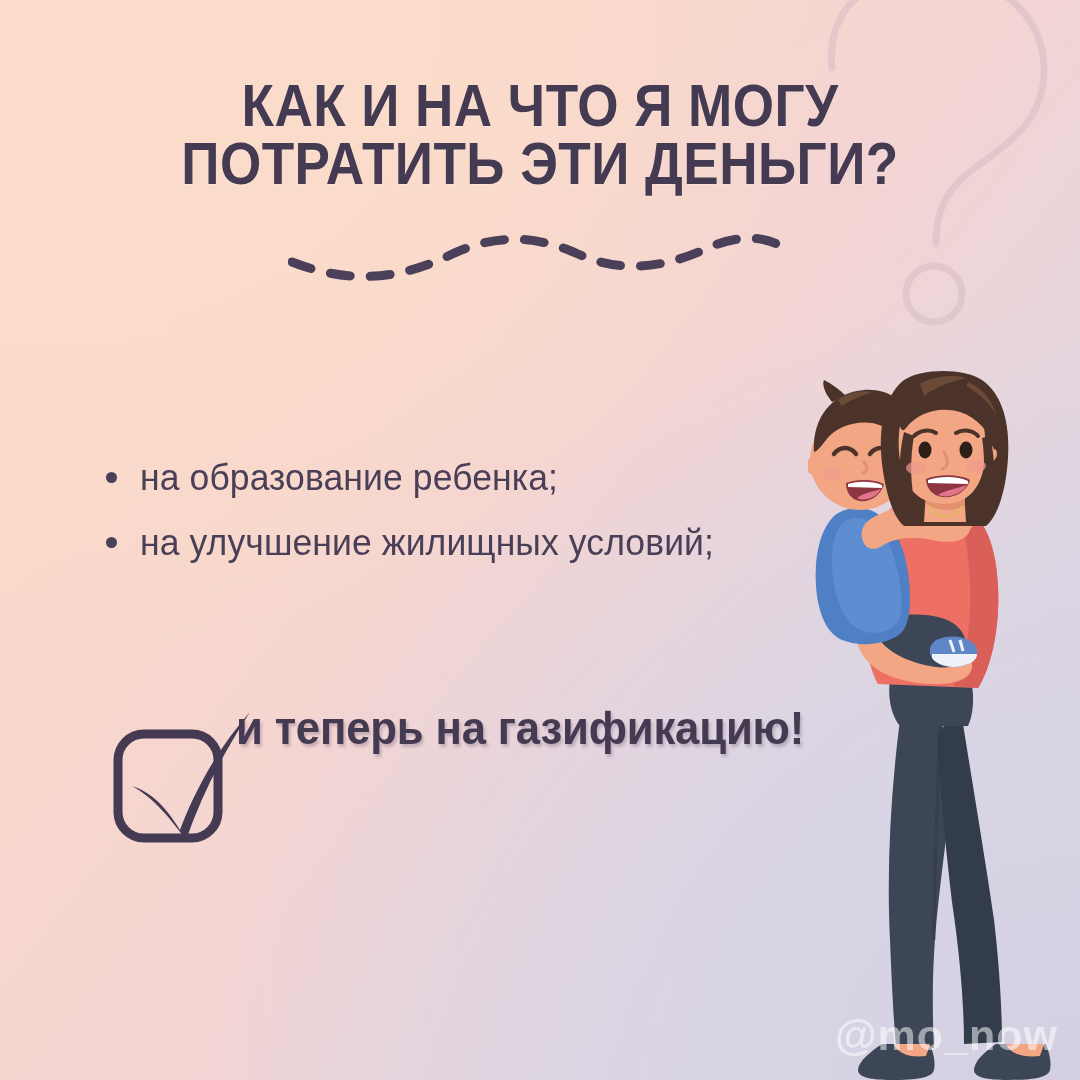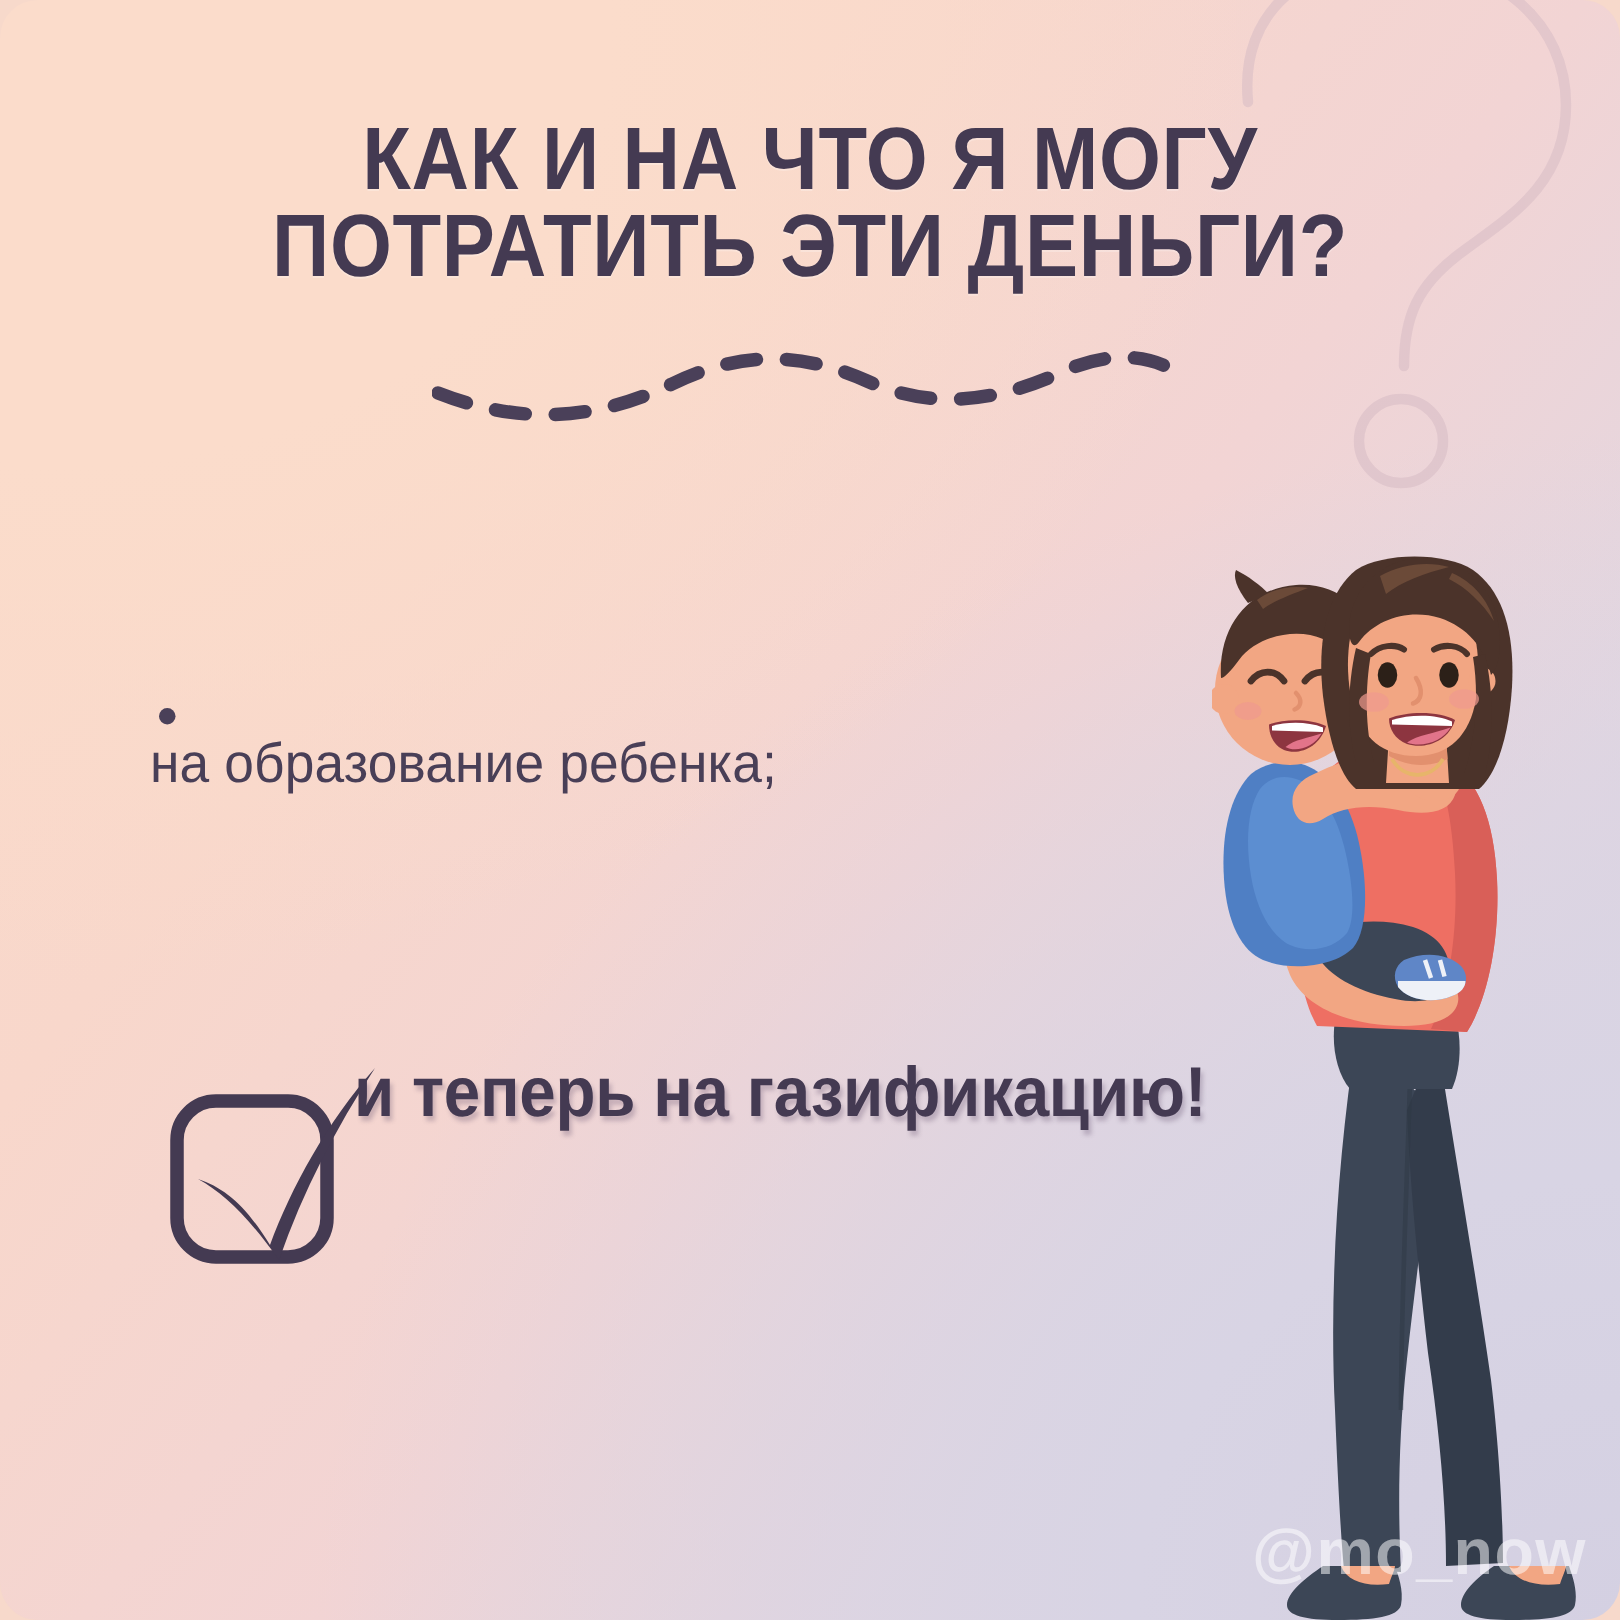--- a/index.html
+++ b/index.html
@@ -13,21 +13,20 @@
 
   
   #poster {
     position:relative;
     width:1080px; height:1080px;
     overflow:hidden;
     background:
       radial-gradient(120% 95% at 4% 2%,  #fbdccb 0%, #fbdccb 28%, rgba(251,220,203,0) 62%),
       radial-gradient(115% 105% at 100% 100%, #d4d0e2 0%, #d8d4e4 26%, rgba(216,212,228,0) 70%),
       linear-gradient(128deg, #fbdbca 0%, #f8d7cb 30%, #f2d4d4 55%, #e3d6e0 76%, #d6d2e3 100%);
-    border-radius: 25px;
   }
 
   
   #bgq {
     position:absolute;
     top:-36px; right:-18px;
     width:330px; height:370px;
     opacity:.55;
     pointer-events:none;
   }
@@ -60,21 +59,20 @@
   .bullets {
     position:absolute;
     left:100px; top:452px;
     width:780px;
     color:#493f57;
   }
   .bullet-row {
     display:flex;
     align-items:flex-start;
     margin-bottom:12px;
-    flex-direction:column;
   }
   .dot {
     flex:0 0 auto;
     width:11px; height:11px;
     border-radius:50%;
     background:#4a4059;
     margin:20px 23px 0 6px;
   }
   .btext {
     font-size:37px;
@@ -142,20 +140,24 @@
 
   <svg id="wave" viewBox="0 0 500 62">
     <path d="M4 40 C60 62 110 58 160 34 C205 12 245 12 290 32 C330 50 372 48 420 26 C450 12 478 14 496 26" fill="none" stroke="#4a4059" stroke-width="9" stroke-linecap="round" stroke-dasharray="20 20"></path>
   </svg>
 
   <div class="bullets">
     <div class="bullet-row">
       <span class="dot"></span>
       <span class="btext">на образование ребенка;</span>
     </div>
+    <div class="bullet-row">
+      <span class="dot"></span>
+      <span class="btext">на улучшение жилищных условий;</span>
+    </div>
   </div>
 
   <div class="checkline">
     <svg id="checkmark" viewBox="0 0 150 150">
       <rect x="10" y="34" width="100" height="104" rx="26" ry="26" fill="none" stroke="#443a52" stroke-width="9"></rect>
       <path d="M24 86 C42 92 56 104 72 130 C86 92 110 48 142 12
                C116 52 94 94 78 140 C58 112 42 96 24 86 Z" fill="#443a52"></path>
     </svg>
     <div class="hl">и теперь на газификацию!</div>
   </div>

